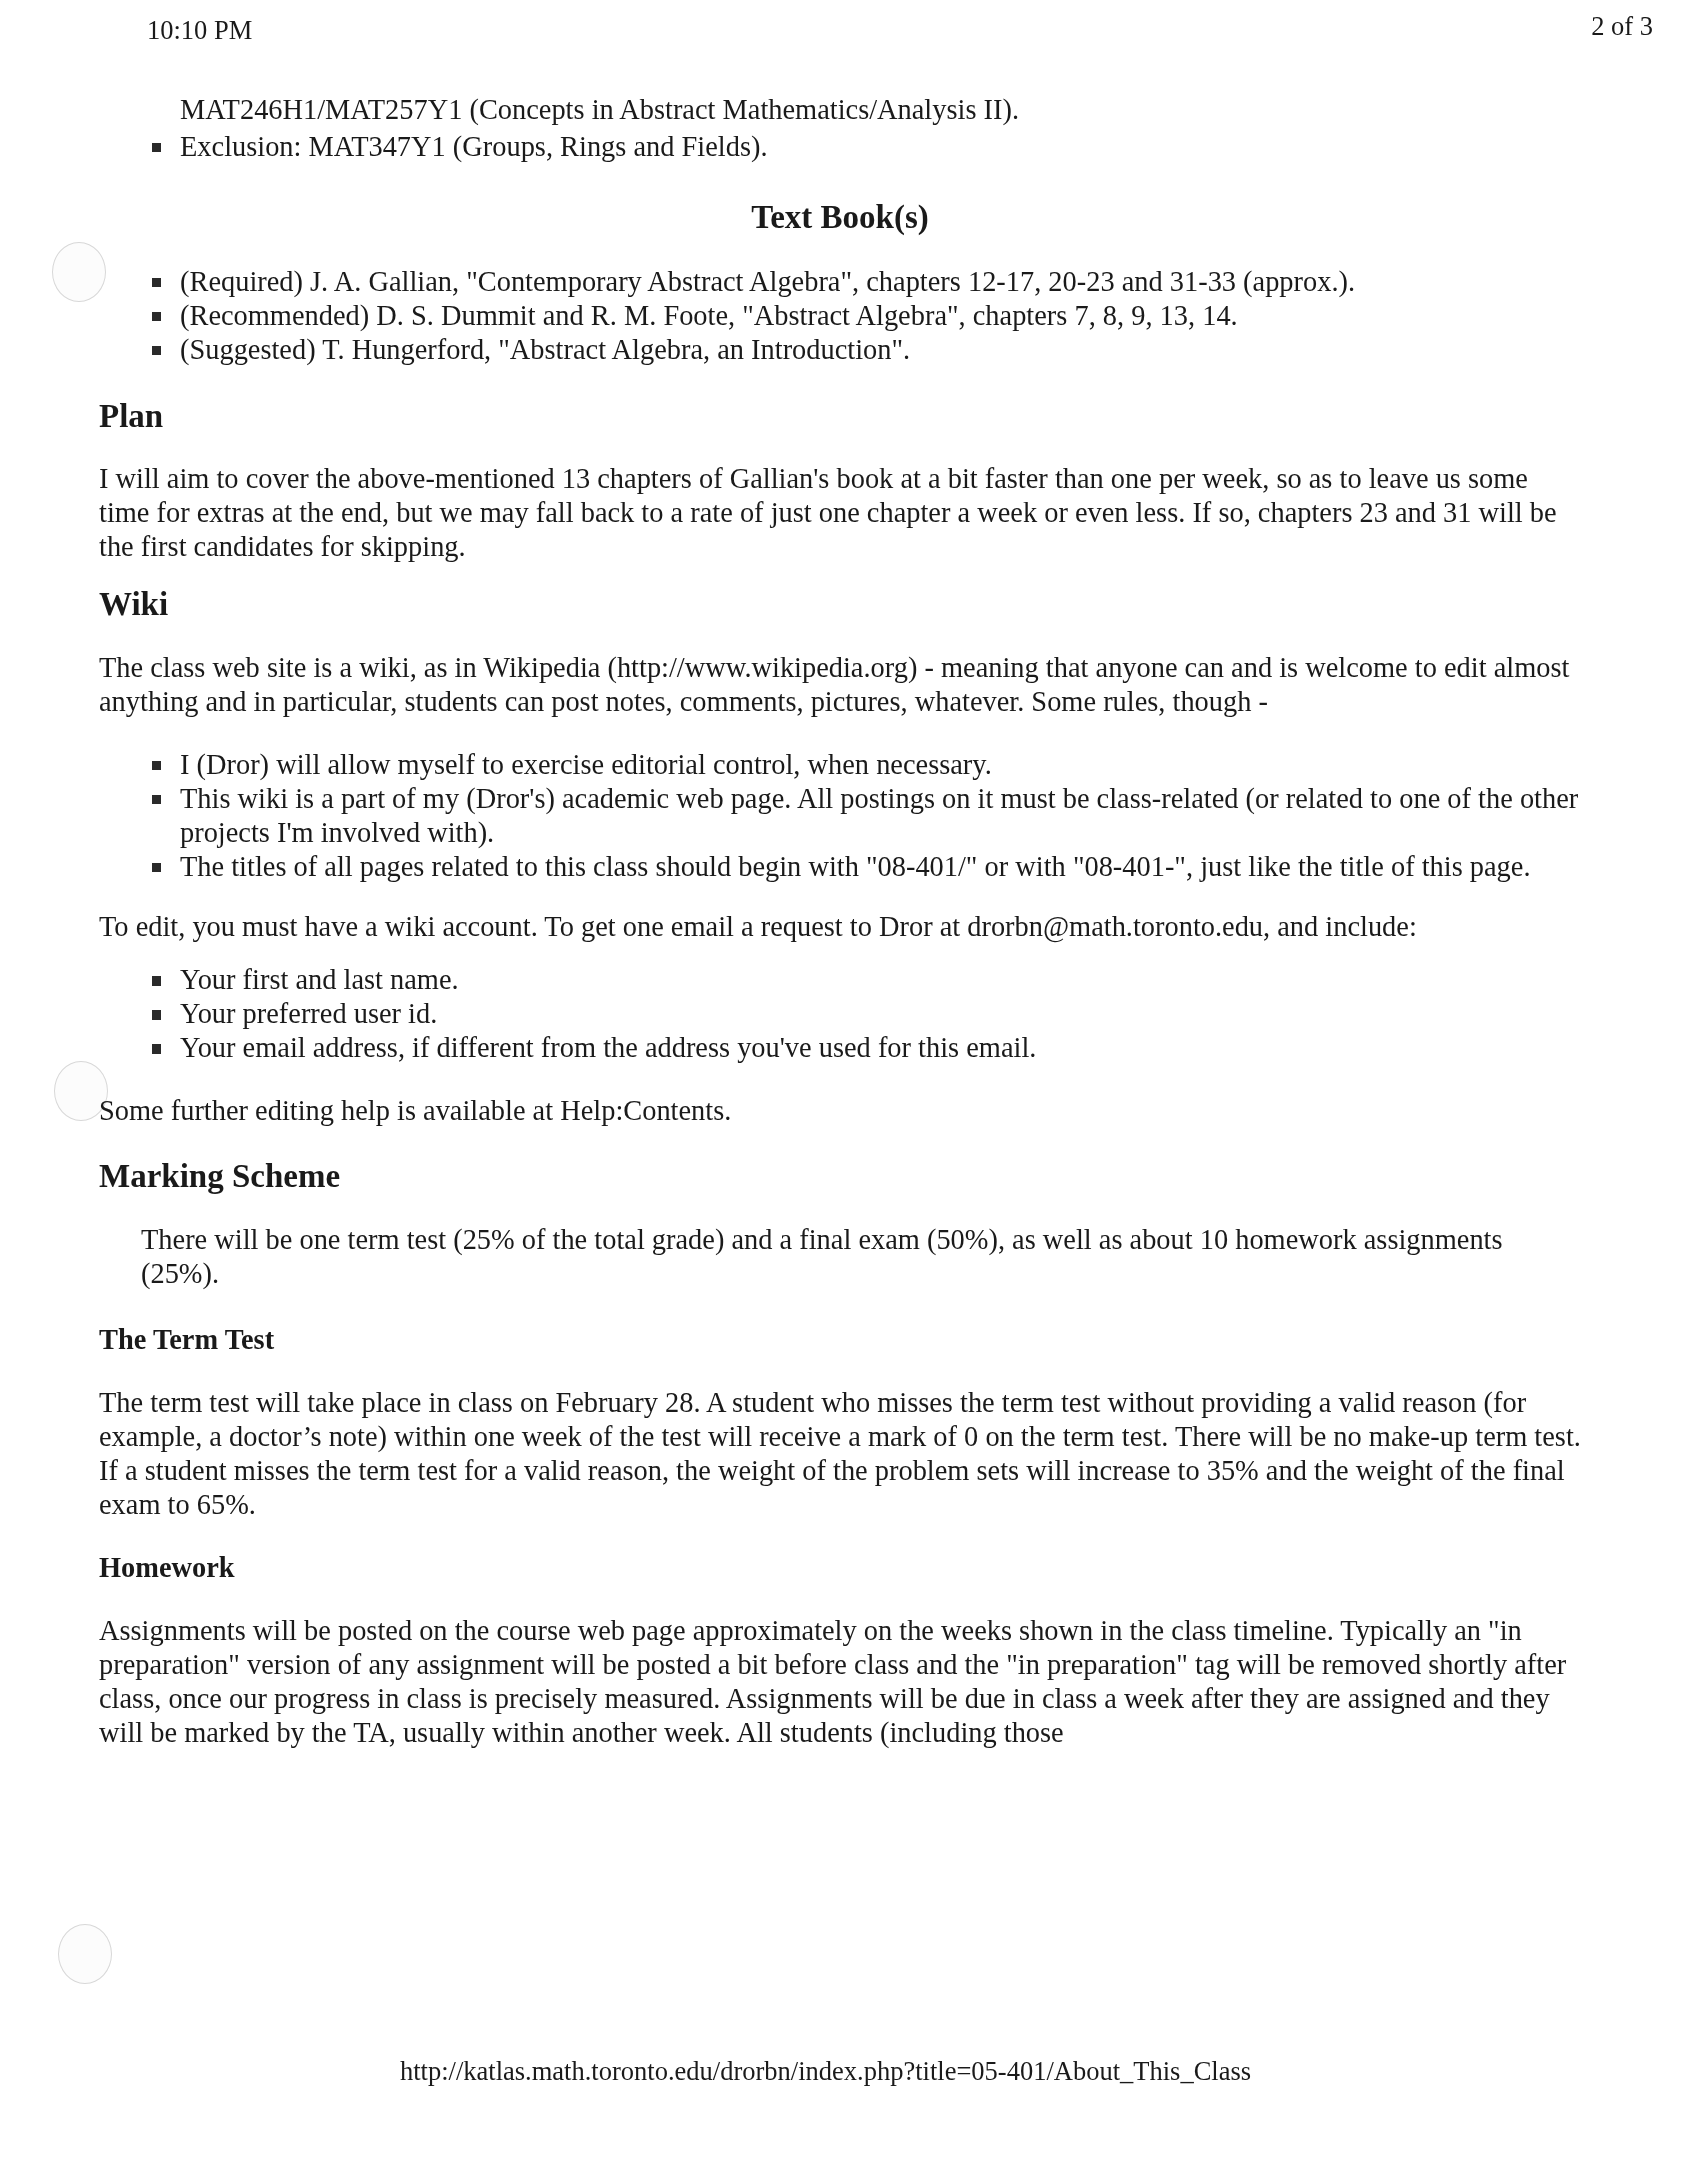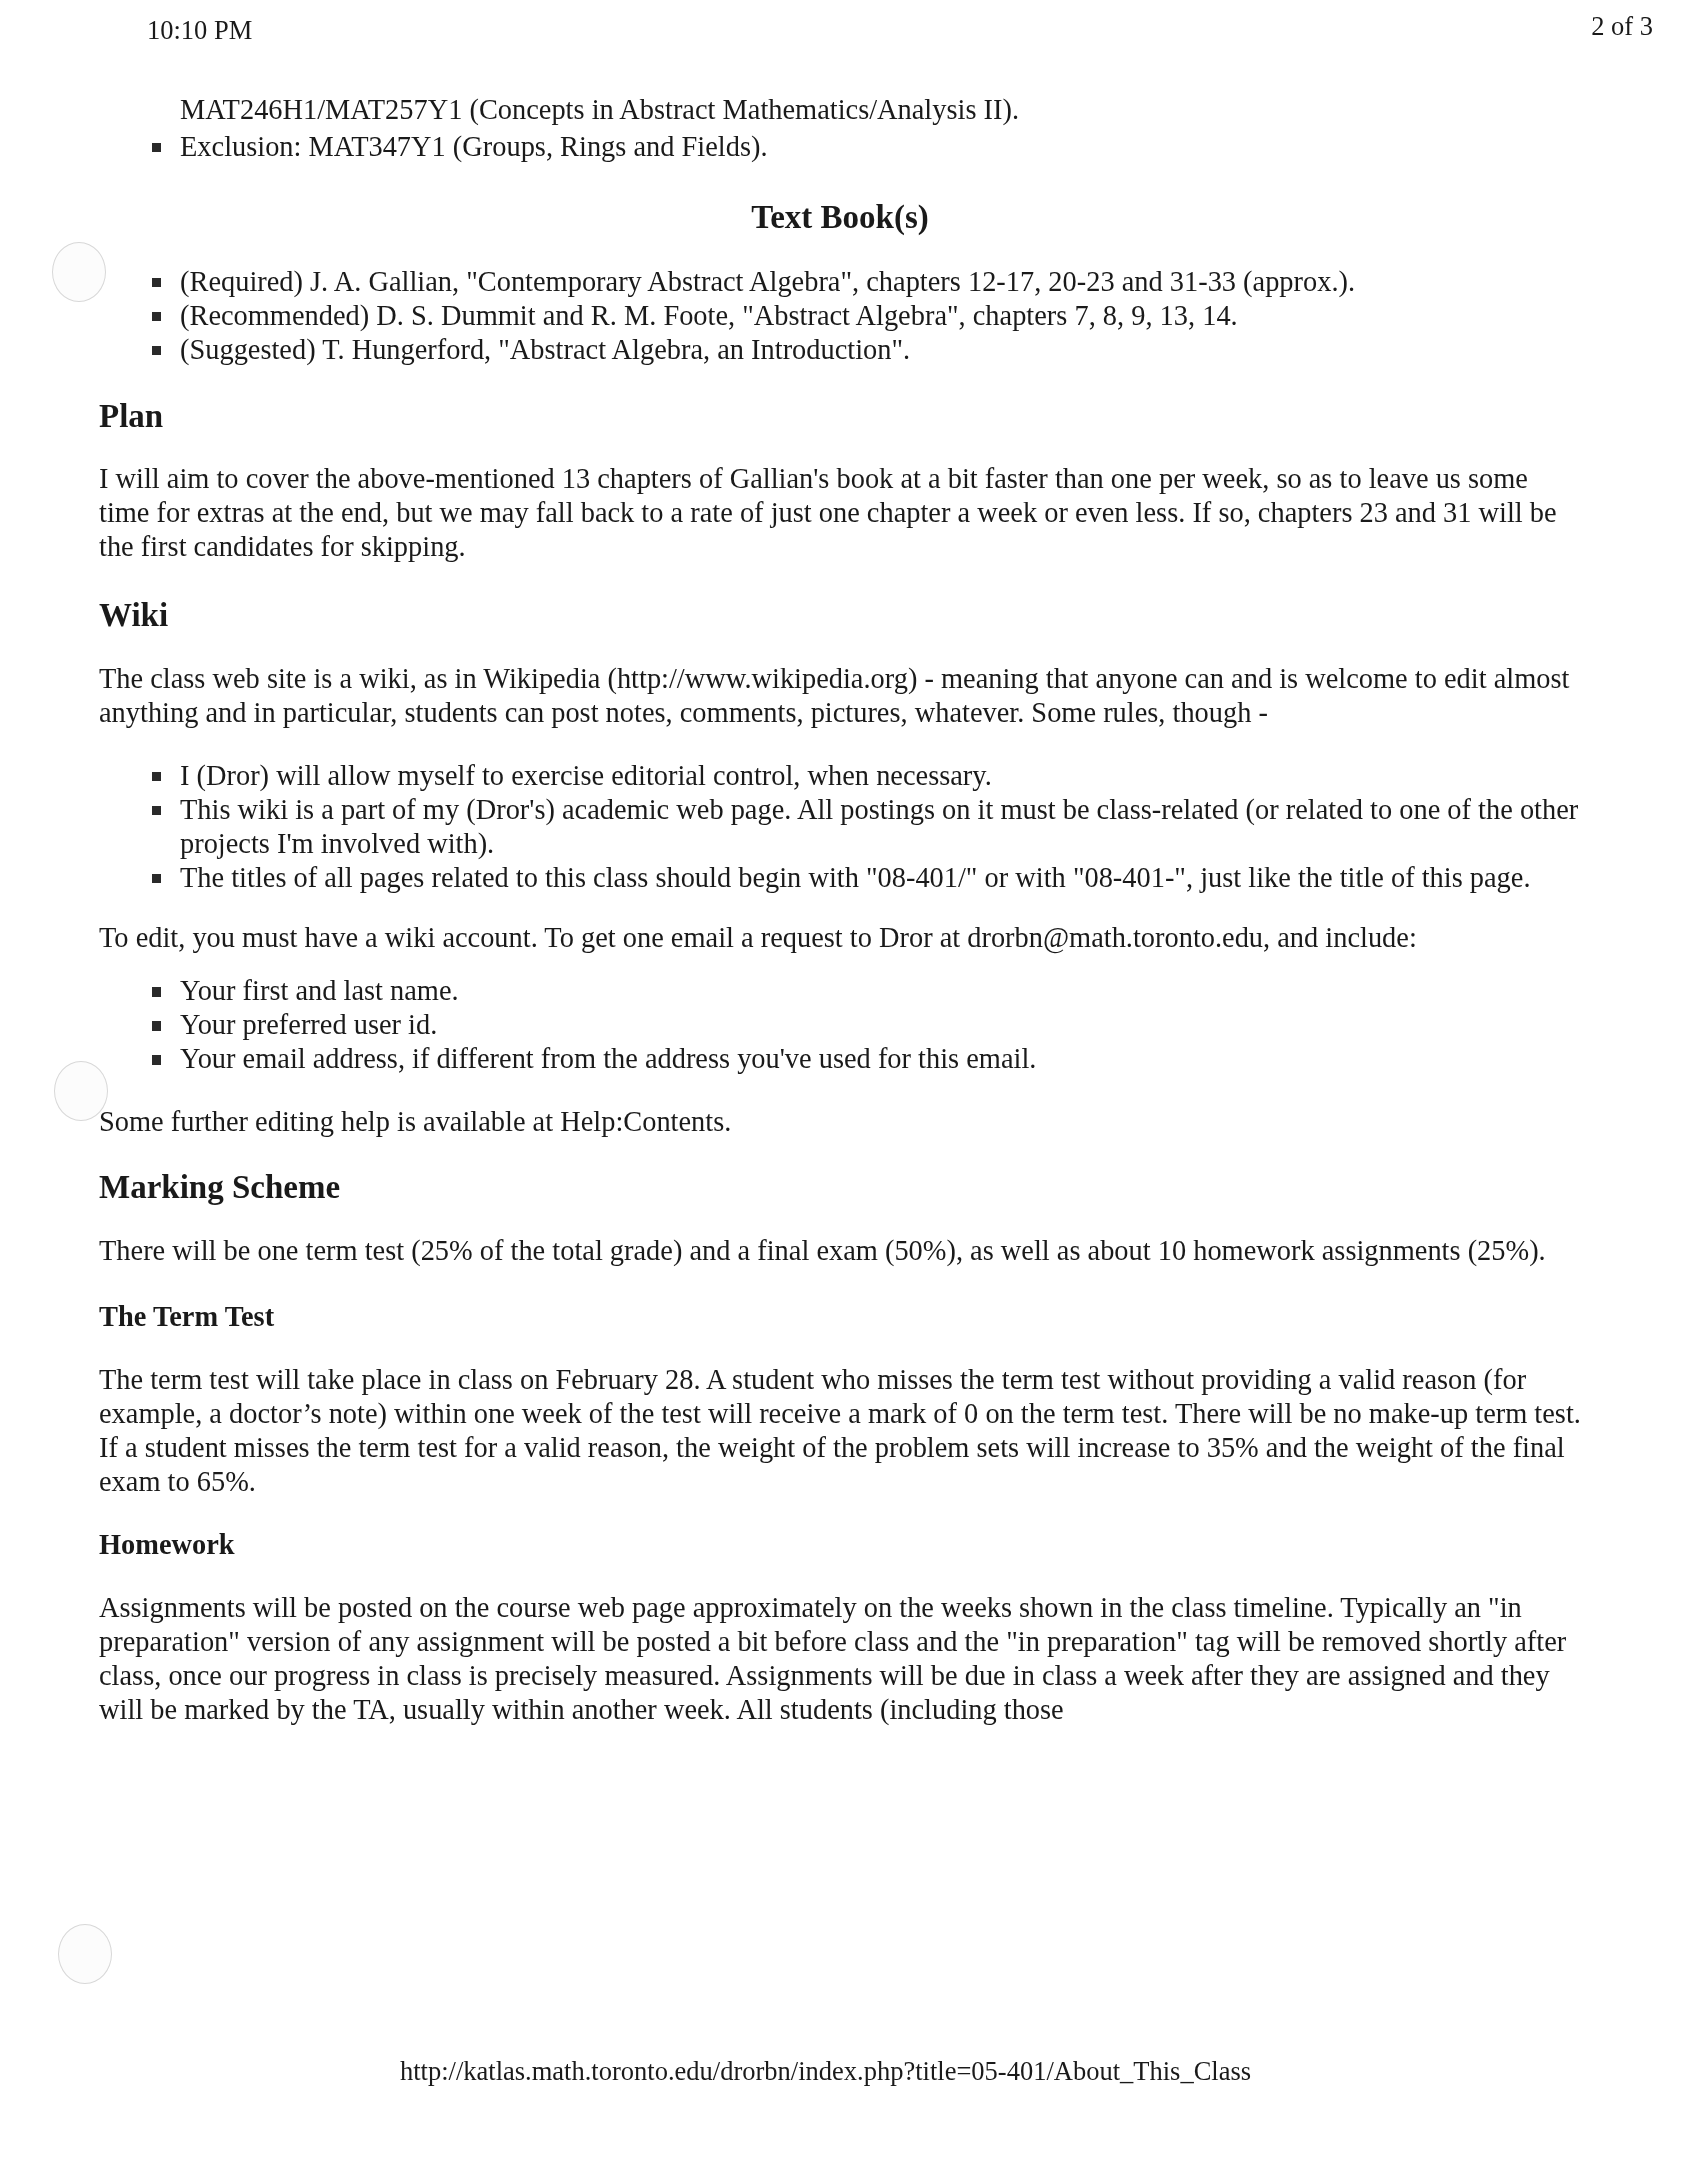--- a/index.html
+++ b/index.html
@@ -109,21 +109,21 @@
     </li>
     <li>
       <span class="bullet"></span>
       <span>(Suggested) T. Hungerford, "Abstract Algebra, an Introduction".</span>
     </li>
   </ul>
 
   <h2 style="margin-top:29px;">Plan</h2>
   <p style="margin-top:26.5px;">I will aim to cover the above-mentioned 13 chapters of Gallian's book at a bit faster than one per week, so as to leave us some time for extras at the end, but we may fall back to a rate of just one chapter a week or even less. If so, chapters 23 and 31 will be the first candidates for skipping.</p>
 
-  <h2 style="margin-top:31px;">Wiki</h2>
+  <h2 style="margin-top:20px;">Wiki</h2>
   <p style="margin-top:26.5px;">The class web site is a wiki, as in Wikipedia (http://www.wikipedia.org) - meaning that anyone can and is welcome to edit almost anything and in particular, students can post notes, comments, pictures, whatever. Some rules, though -</p>
   <ul class="sq" style="margin-top:29px;">
     <li>
       <span class="bullet"></span>
       <span>I (Dror) will allow myself to exercise editorial control, when necessary.</span>
     </li>
     <li>
       <span class="bullet"></span>
       <span>This wiki is a part of my (Dror's) academic web page. All postings on it must be class-related (or related to one of the other projects I'm involved with).</span>
     </li>
@@ -143,21 +143,21 @@
       <span>Your preferred user id.</span>
     </li>
     <li>
       <span class="bullet"></span>
       <span>Your email address, if different from the address you've used for this email.</span>
     </li>
   </ul>
   <p style="margin-top:29px;">Some further editing help is available at Help:Contents.</p>
 
   <h2 style="margin-top:28px;">Marking Scheme</h2>
-  <p style="margin-top:26.5px;">There will be one term test (25% of the total grade) and a final exam (50%), as well as about 10 homework assignments (25%).</p>
+  <p style="margin-top:26.5px;margin-left:42px;">There will be one term test (25% of the total grade) and a final exam (50%), as well as about 10 homework assignments (25%).</p>
 
   <h3 style="margin-top:32px;">The Term Test</h3>
   <p style="margin-top:29px;">The term test will take place in class on February 28. A student who misses the term test without providing a valid reason (for example, a doctor’s note) within one week of the test will receive a mark of 0 on the term test. There will be no make-up term test. If a student misses the term test for a valid reason, the weight of the problem sets will increase to 35% and the weight of the final exam to 65%.</p>
 
   <h3 style="margin-top:29px;">Homework</h3>
   <p style="margin-top:29px;">Assignments will be posted on the course web page approximately on the weeks shown in the class timeline. Typically an "in preparation" version of any assignment will be posted a bit before class and the "in preparation" tag will be removed shortly after class, once our progress in class is precisely measured. Assignments will be due in class a week after they are assigned and they will be marked by the TA, usually within another week. All students (including those</p>
 
 </div>
 
 <div class="footer-url">http://katlas.math.toronto.edu/drorbn/index.php?title=05-401/About_This_Class</div>

